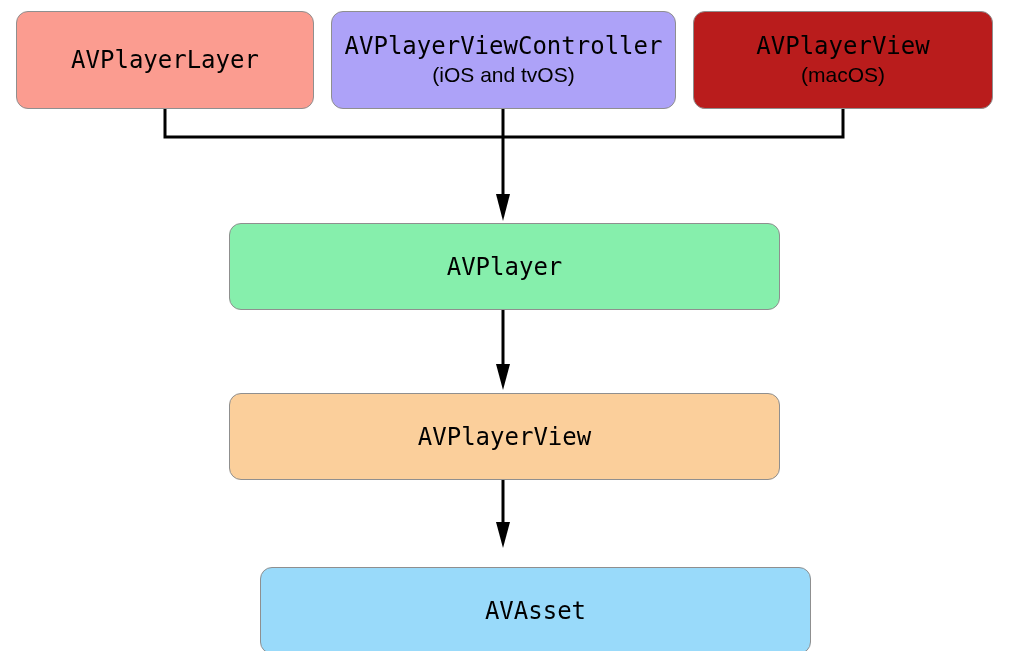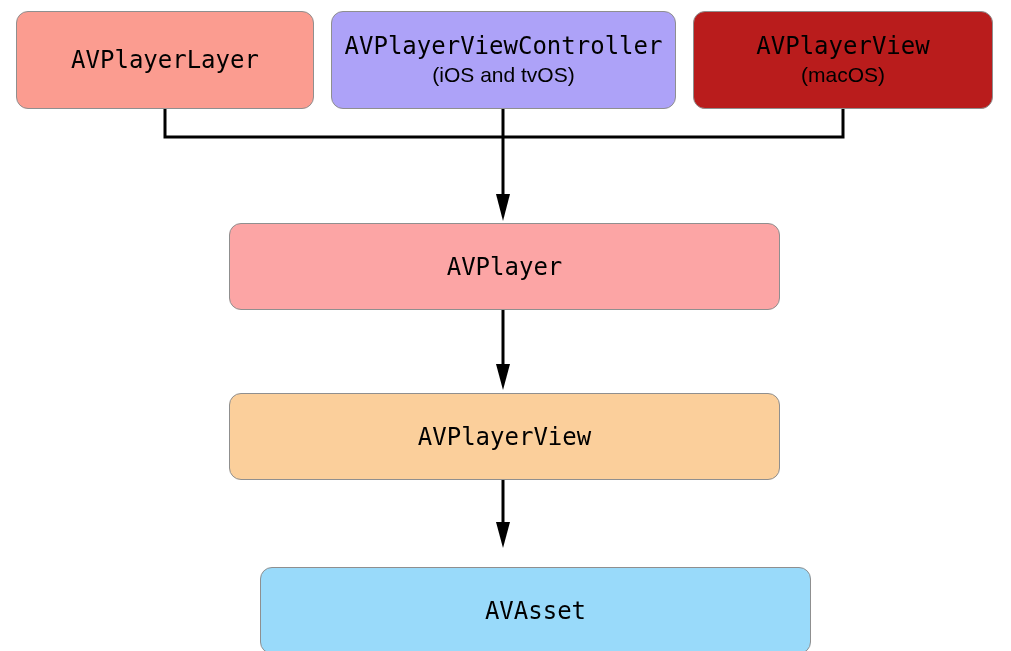--- a/index.html
+++ b/index.html
@@ -97,21 +97,21 @@
   <div class="node" id="node-player-view-controller" style="background: rgb(173, 162, 248);">
     <div class="label">AVPlayerViewController</div>
     <div class="sublabel">(iOS and tvOS)</div>
   </div>
 
   <div class="node" id="node-player-view" style="background: #b91c1c;">
     <div class="label">AVPlayerView</div>
     <div class="sublabel">(macOS)</div>
   </div>
 
-  <div class="node" id="node-player" style="background: #fca5a5;">
+  <div class="node" id="node-player" style="background: #86efac;">
     <div class="label">AVPlayer</div>
   </div>
 
   <div class="node" id="node-player-item" style="background: rgb(251, 207, 155);">
     <div class="label">AVPlayerView</div>
   </div>
 
   <div class="node" id="node-asset" style="background: rgb(153, 218, 250);">
     <div class="label">AVAsset</div>
   </div>

